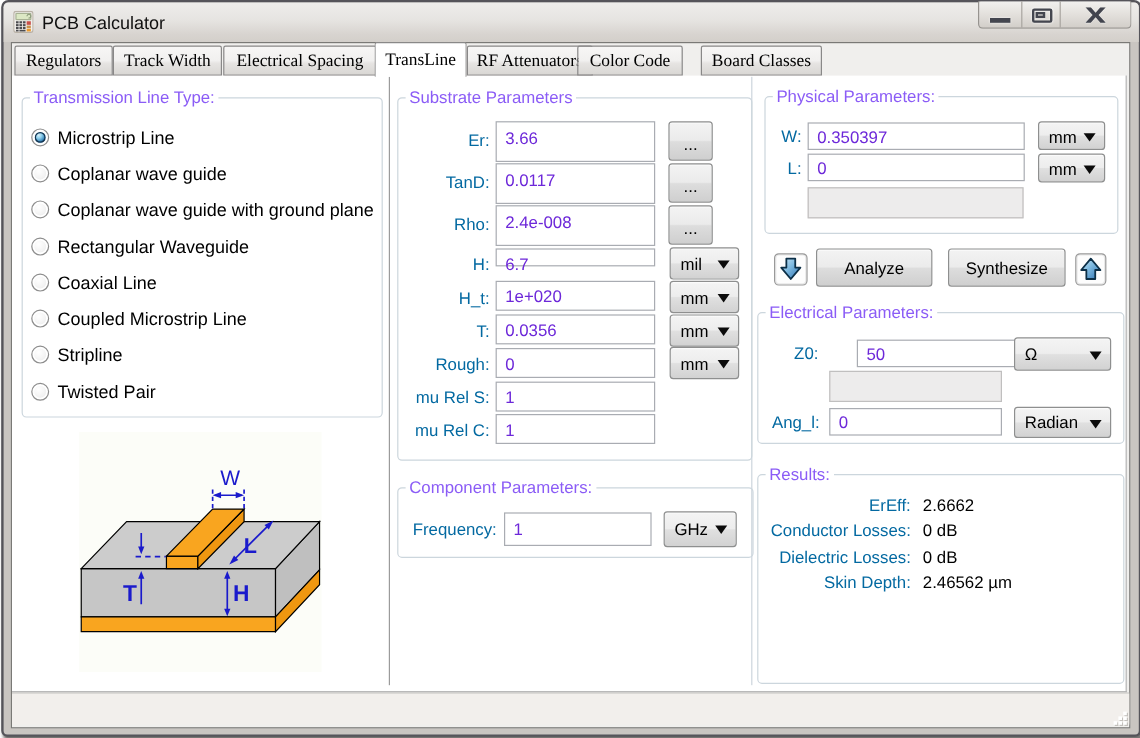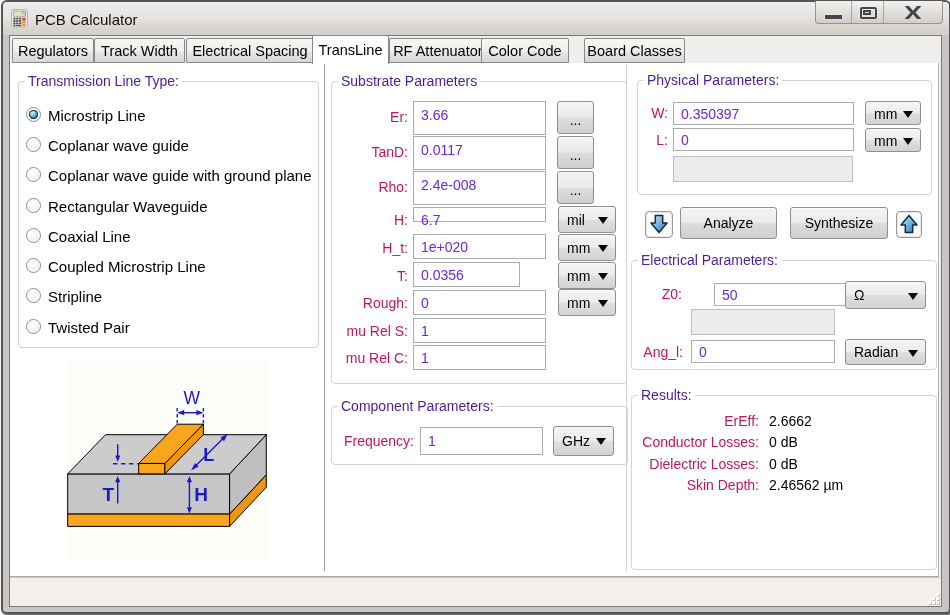--- a/index.html
+++ b/index.html
@@ -30,47 +30,47 @@
   border:1px solid #7a7976; background:#f0efed; }
 #page { left:10px; top:63px; width:929px; height:514px; background:#ffffff;
   border-right:1px solid #b2b2b2; border-bottom:1px solid #a8a8a8; }
 #bottomstrip { left:10px; top:578px; width:931px; height:26px;
   background:#f2efec; box-shadow:0 -1px 0 #cccac8; }
 
 
 .tab { position:absolute; top:38px; height:25px; border:1px solid #898888;
   background:linear-gradient(180deg,#f7f6f5 0%,#f1f0ef 50%,#e6e4e2 60%,#d9d7d4 100%);
   font-size:14.5px; color:#000; text-align:center; line-height:24px;
-  border-radius:2px 2px 0 0; }
+  border-radius:2px 2px 0 0;font-family:Liberation Serif, serif; }
 .tab.active { top:35px; height:29px; background:#ffffff; border-bottom:none;
   z-index:5; line-height:28px; }
 
 
 .group { position:absolute; border:1px solid #ccd6dd; border-radius:4px; }
 .group > .glabel { position:absolute; top:-9px; left:6px; background:#ffffff;
-  padding:0 3px; font-size:14px; color:#4c1d95; white-space:nowrap; }
+  padding:0 3px; font-size:14px; color:#8b5cf6; white-space:nowrap; }
 
 
 .txt { position:absolute; background:#fff; border:1px solid #a9acb2;
   font-size:14px; color:#6d28d9; }
 .txt span { position:absolute; left:7px; }
 .txtdis { position:absolute; background:#edecec; border:1px solid #c0bfbf; }
 .combo { position:absolute; border:1px solid #8e8f8f; border-radius:3px;
   background:linear-gradient(180deg,#f4f4f4 0%,#ededed 48%,#e0e0e0 52%,#d2d2d2 100%);
   box-shadow:inset 0 1px 0 #fbfbfb; font-size:14px; color:#000; }
 .combo .ctext { position:absolute; left:8px; top:0; }
 .combo .arr { position:absolute; right:7px; width:0; height:0;
   border-left:5.5px solid transparent; border-right:5.5px solid transparent;
   border-top:7px solid #0b0b0b; }
 .btn { position:absolute; border:1px solid #8e8f8f; border-radius:3px;
   background:linear-gradient(180deg,#f3f3f3 0%,#ebebeb 48%,#dddddd 52%,#cfcfcf 100%);
   box-shadow:inset 0 1px 0 #fcfcfc; font-size:14px; color:#000;
   text-align:center; }
 .lbl { position:absolute; font-size:14px; color:#000; white-space:nowrap; }
-.lblr { position:absolute; font-size:14px; color:#be185d; white-space:nowrap;
+.lblr { position:absolute; font-size:14px; color:#0369a1; white-space:nowrap;
   text-align:right; }
 
 
 .radio { position:absolute; width:15px; height:15px; border-radius:50%;
   border:1px solid #8d8d8d;
   background:radial-gradient(circle at 40% 35%, #ffffff 0%, #f2f2f2 55%, #dcdcdc 100%);
   box-shadow:inset 0 0 0 1.5px #ffffff; }
 .radio.sel::after { content:""; position:absolute; left:2px; top:2px;
   width:9px; height:9px; border-radius:50%;
   background:radial-gradient(circle at 36% 30%, #d8f2fc 0%, #8ecfec 30%, #2d7cb4 65%, #103c60 100%);
@@ -240,21 +240,21 @@
       </div>
   <div class="lblr" style="left:333px;top:240px;width:75px">H_t:</div>
   <div class="txt" style="left:413px;top:234px;width:133px;height:25px">
         <span style="top:4px">1e+020</span>
       </div>
   <div class="combo" style="left:558px;top:234px;width:58px;height:27px">
         <span class="ctext" style="top:5px">mm</span>
         <span class="arr" style="top:10px"></span>
       </div>
   <div class="lblr" style="left:333px;top:268px;width:75px">T:</div>
-  <div class="txt" style="left:413px;top:262px;width:107px;height:25px">
+  <div class="txt" style="left:413px;top:262px;width:133px;height:25px">
         <span style="top:4px">0.0356</span>
       </div>
   <div class="combo" style="left:558px;top:262px;width:58px;height:27px">
         <span class="ctext" style="top:5px">mm</span>
         <span class="arr" style="top:10px"></span>
       </div>
   <div class="lblr" style="left:333px;top:295px;width:75px">Rough:</div>
   <div class="txt" style="left:413px;top:290px;width:133px;height:25px">
         <span style="top:4px">0</span>
       </div>

